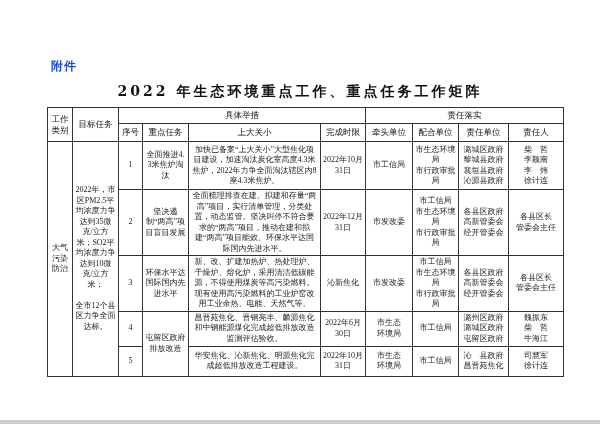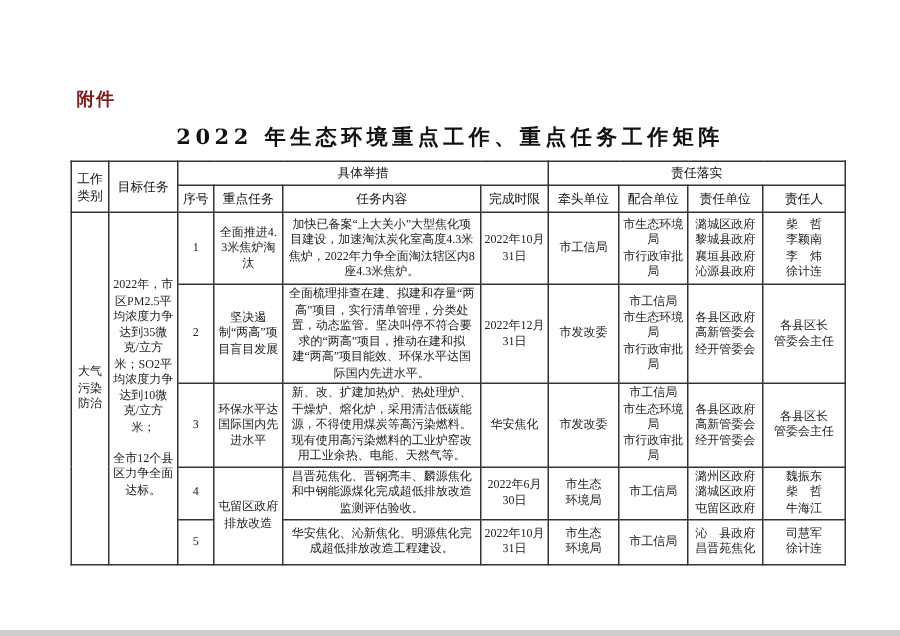--- a/index.html
+++ b/index.html
@@ -3,21 +3,21 @@
 <meta charset="utf-8">
 <style>
   html,body{margin:0;padding:0;}
   body{
     width:600px;height:424px;background:#ffffff;position:relative;
     font-family:"Liberation Serif","DejaVu Serif",serif;color:#1a1a1a;
     overflow:hidden;
   }
   .attachment{
     position:absolute;left:51px;top:58px;
-    font-size:12px;font-weight:bold;letter-spacing:1px;color:#7f1d1d;
+    font-size:12px;font-weight:bold;letter-spacing:1px;color:#1d4ed8;
   }
   .doc-title{
     position:absolute;left:0;top:83px;width:100%;
     text-align:center;font-size:14px;font-weight:bold;
     letter-spacing:3px;color:#111;
     font-family:"DejaVu Serif","Liberation Serif",serif;
   }
   table.matrix{
     position:absolute;left:47px;top:107px;width:516px;
     border-collapse:collapse;table-layout:fixed;
@@ -75,21 +75,21 @@
     <th rowspan="2">工作
 类别</th>
     <th rowspan="2">目标任务</th>
     <th colspan="4">具体举措</th>
     <th colspan="4">责任落实</th>
   </tr>
 
   <tr class="h2">
     <th>序号</th>
     <th>重点任务</th>
-    <th>任务内容</th>
+    <th>上大关小</th>
     <th>完成时限</th>
     <th>牵头单位</th>
     <th>配合单位</th>
     <th>责任单位</th>
     <th>责任人</th>
   </tr>
 
   <tr class="r1">
     <td rowspan="5">大气
 污染
@@ -127,21 +127,21 @@
 高新管委会
 经开管委会</td>
     <td>各县区长
 管委会主任</td>
   </tr>
 
   <tr class="r3">
     <td>3</td>
     <td>环保水平达国际国内先进水平</td>
     <td class="just">新、改、扩建加热炉、热处理炉、干燥炉、熔化炉，采用清洁低碳能源，不得使用煤炭等高污染燃料。现有使用高污染燃料的工业炉窑改用工业余热、电能、天然气等。</td>
-    <td>华安焦化</td>
+    <td>沁新焦化</td>
     <td>市发改委</td>
     <td>市工信局
 市生态环境局
 市行政审批局</td>
     <td>各县区政府
 高新管委会
 经开管委会</td>
     <td>各县区长
 管委会主任</td>
   </tr>

